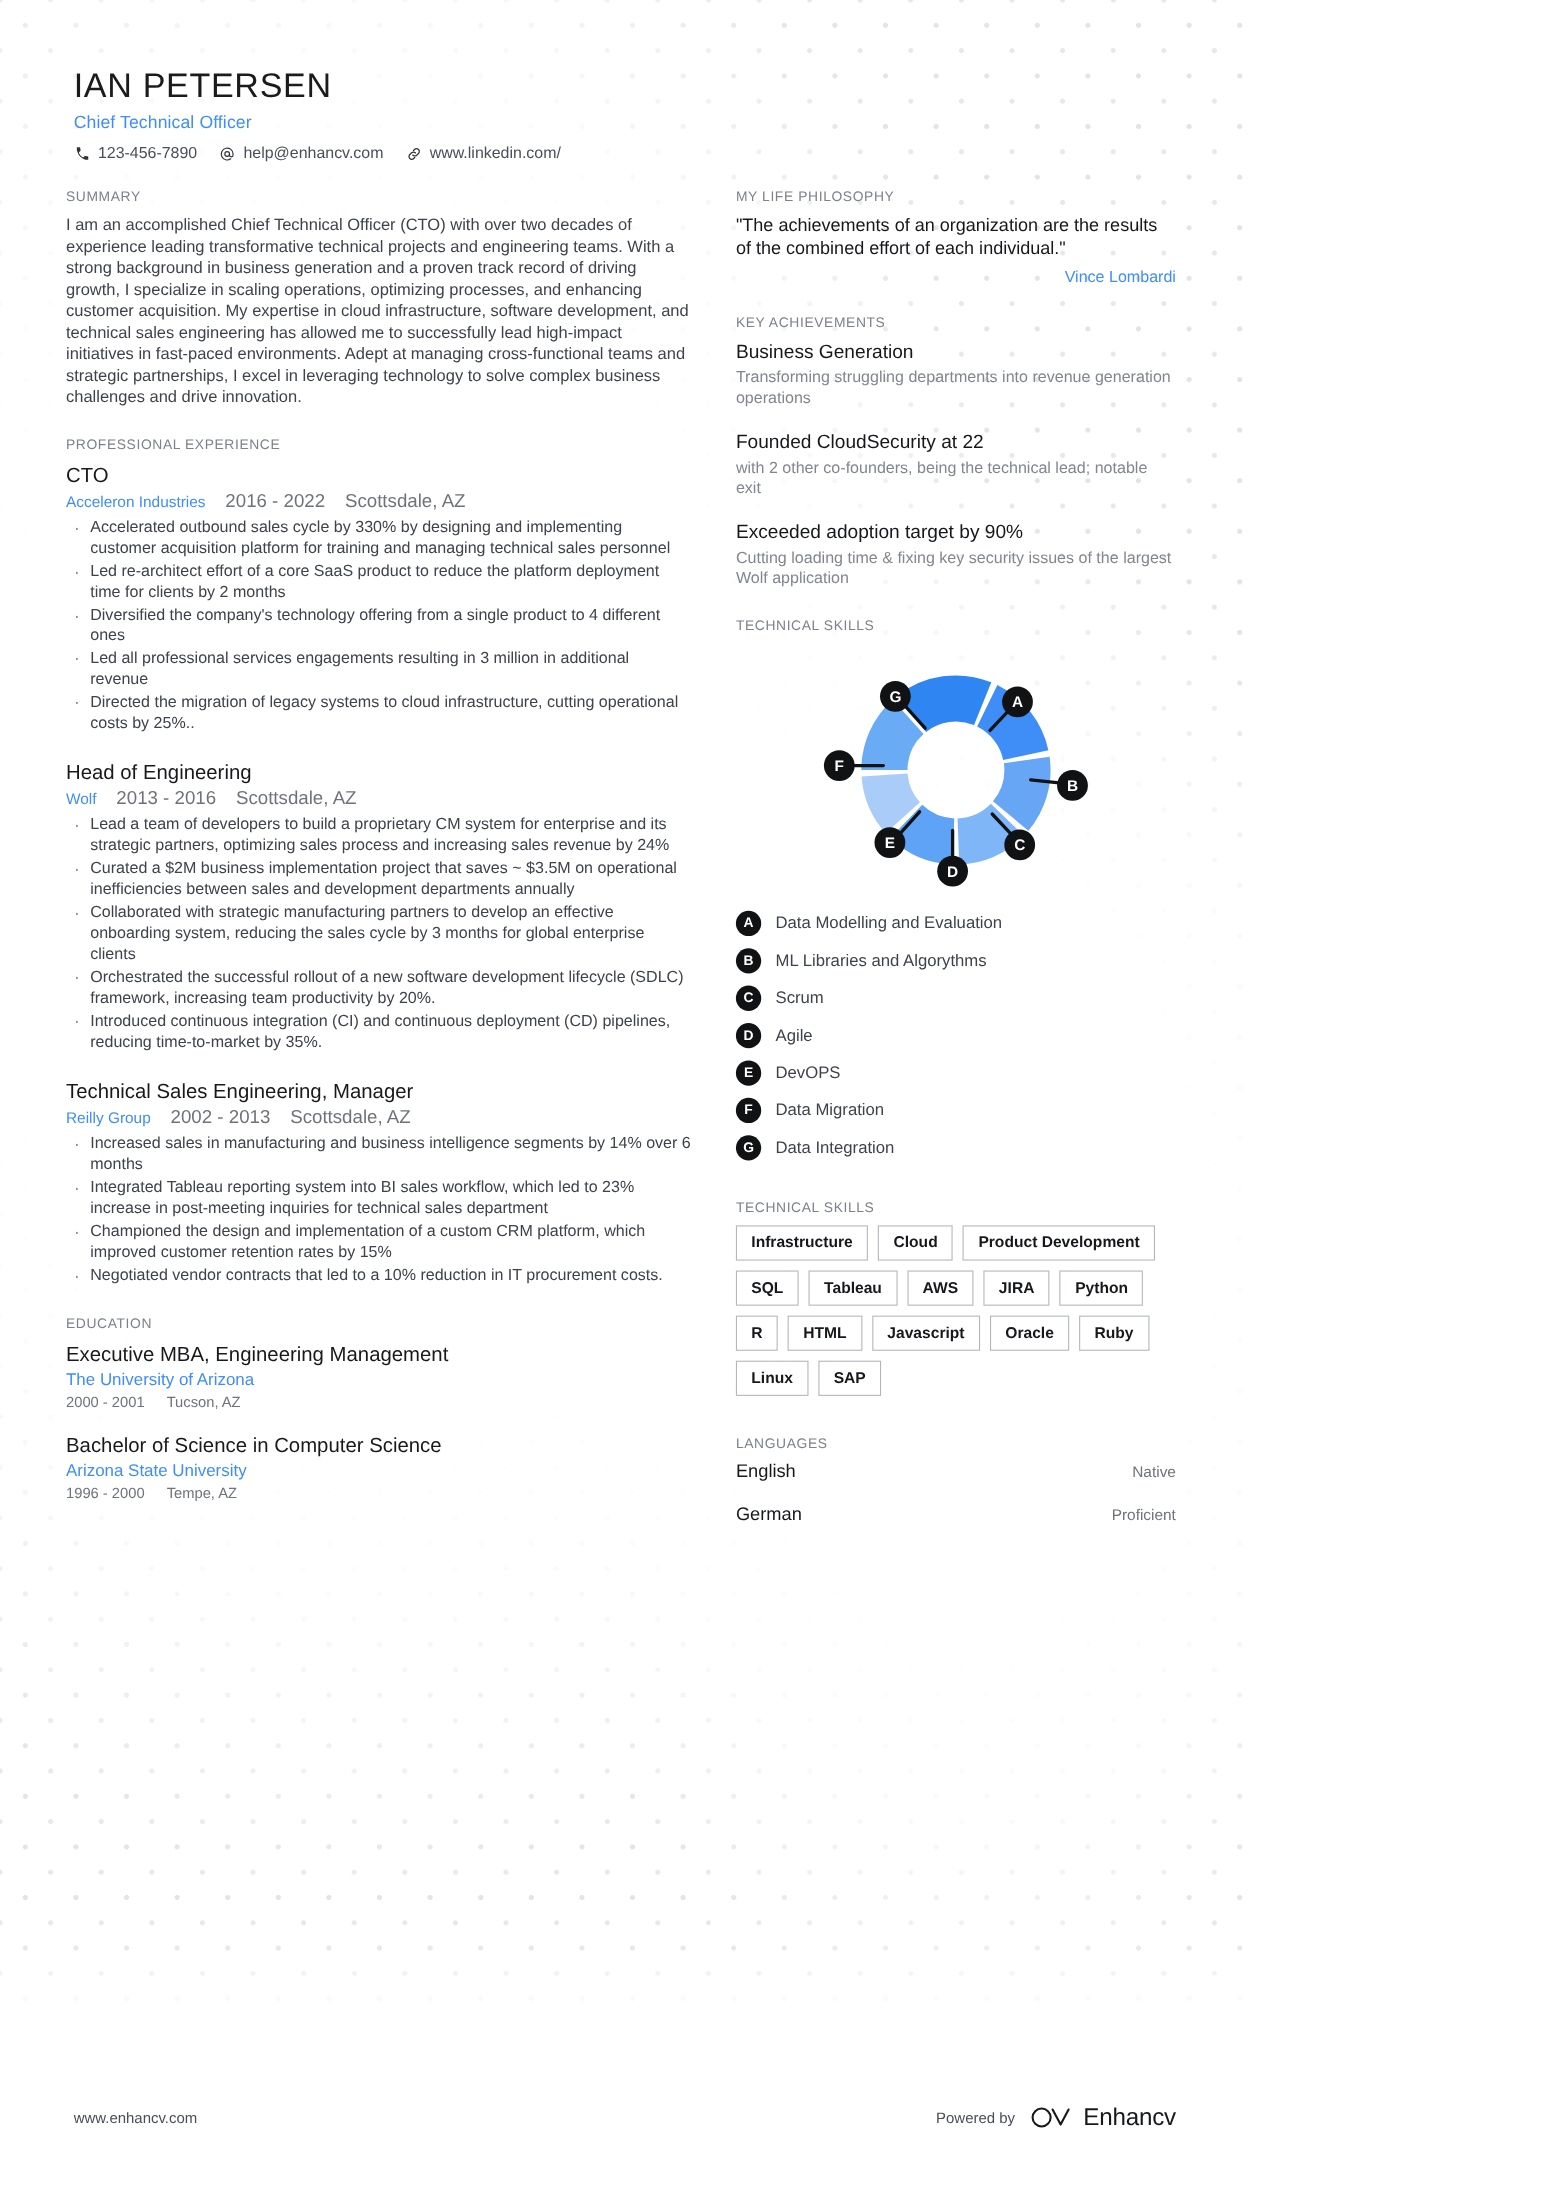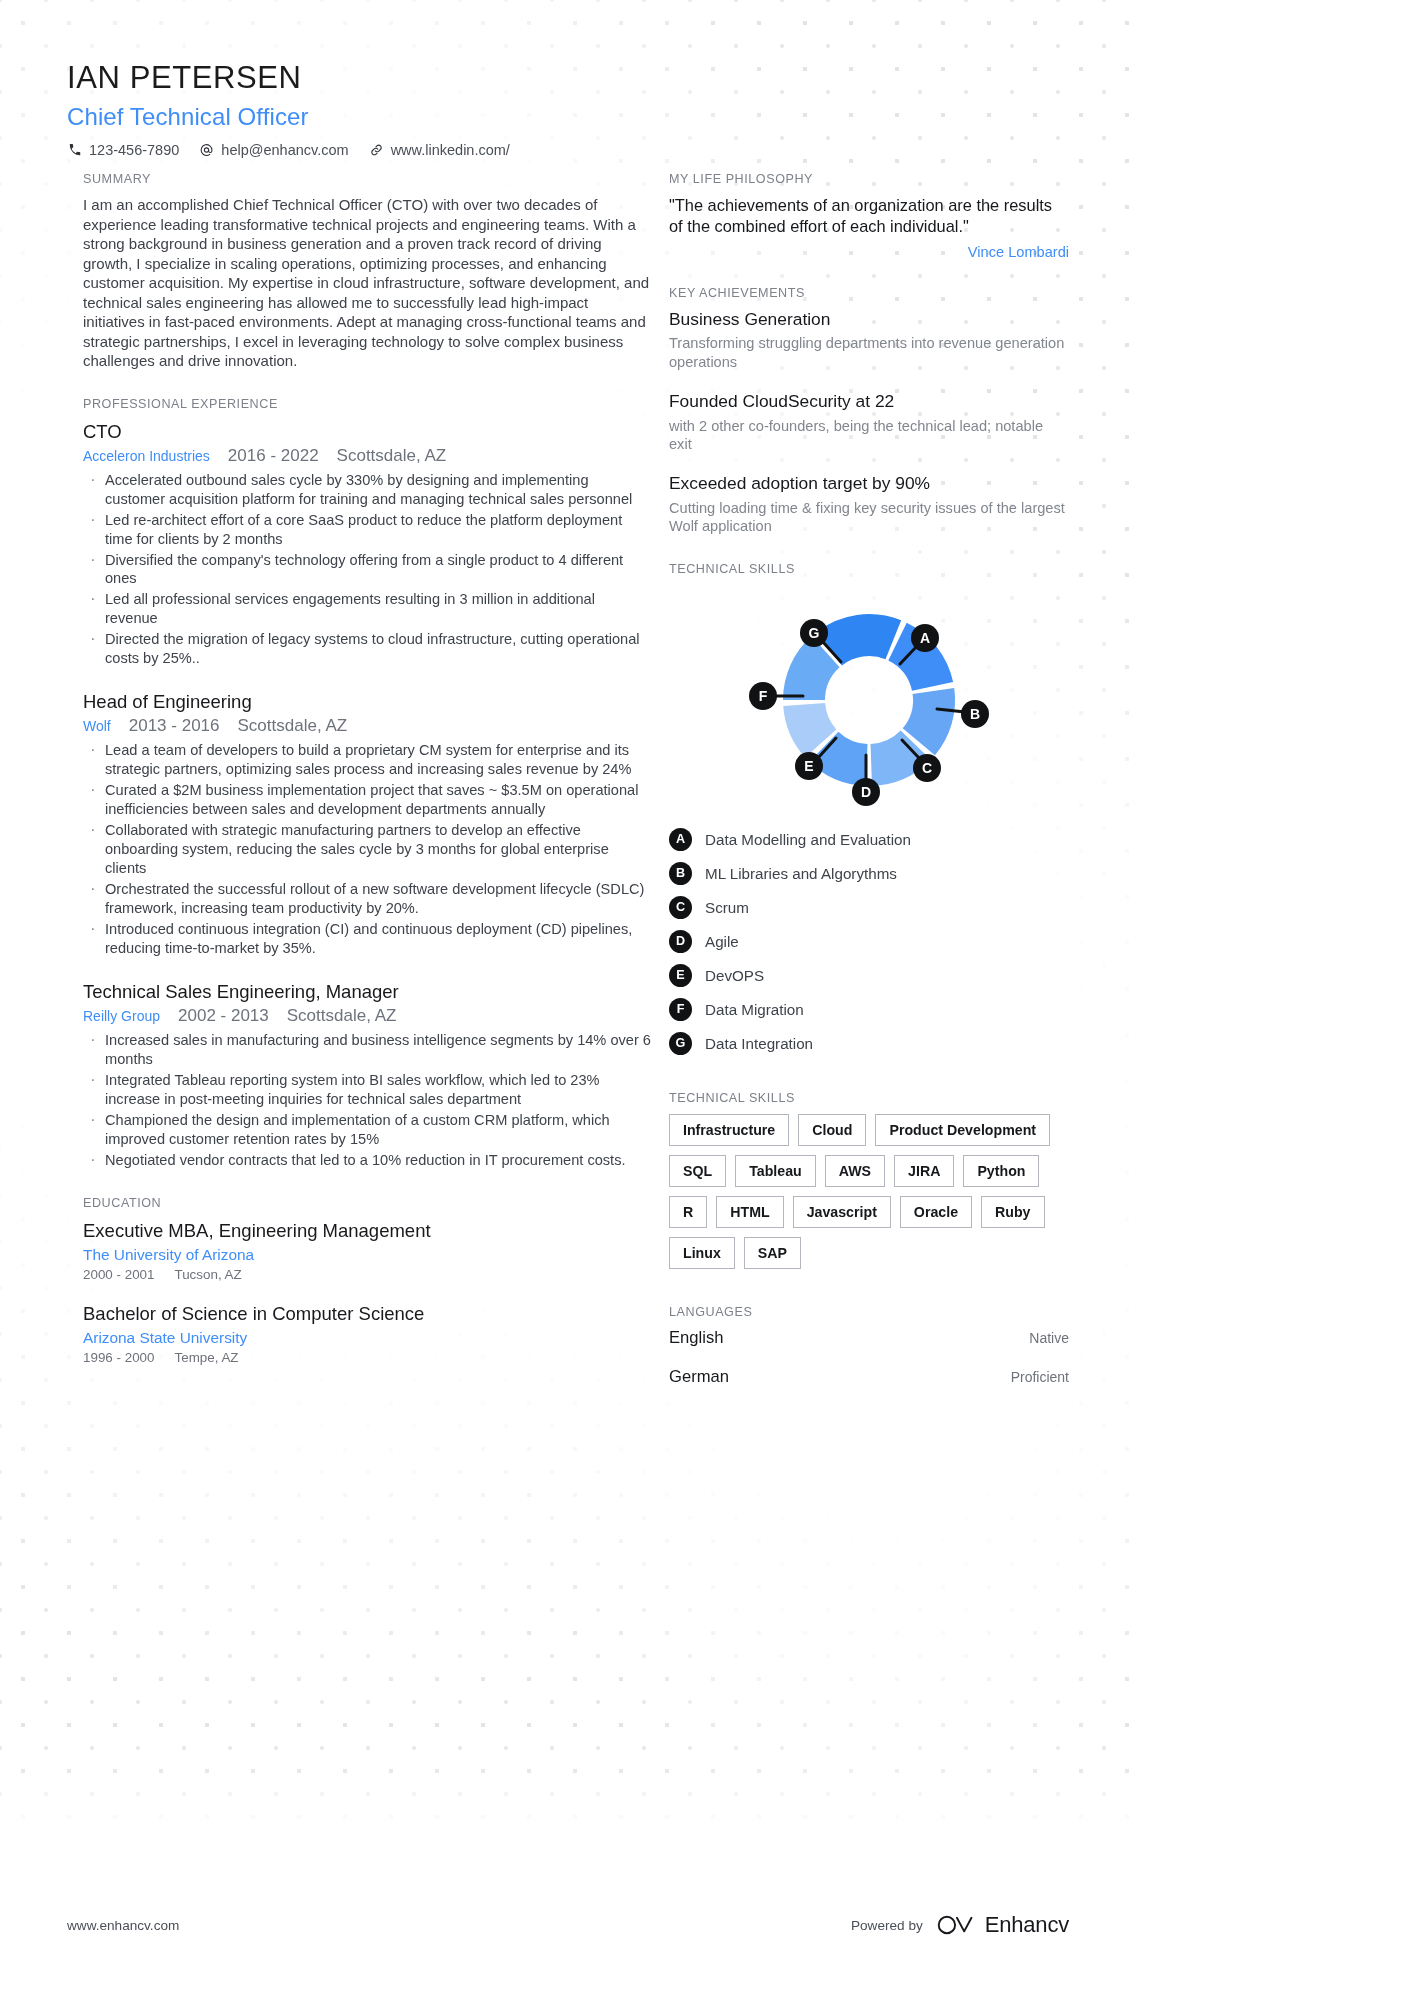--- a/index.html
+++ b/index.html
@@ -45,39 +45,39 @@
   
   .header { position: absolute; left: 67px; top: 60px; width: 600px; }
   .name {
     font-size: 31px;
     font-weight: 400;
     letter-spacing: 0.6px;
     color: #1b1b1b;
     line-height: 1.15;
   }
   .role {
-    font-size: 24px;
+    font-size: 16px;
     color: #3f8ef7;
     margin-top: 7px;
     letter-spacing: 0.1px;
   }
   .contacts {
     margin-top: 11px;
     display: flex;
     align-items: center;
     gap: 20px;
     font-size: 14.5px;
     color: #4a4f57;
   }
   .contact { display: flex; align-items: center; gap: 7px; white-space: nowrap; }
   .contact .ico { display: inline-flex; width: 15px; height: 15px; align-items: center; justify-content: center; color: #2f3338; }
   .contact .ico svg { display: block; }
 
   
-  .col-left  { position: absolute; left: 83px;  top: 172px; width: 568px; }
+  .col-left  { position: absolute; left: 60px;  top: 172px; width: 568px; }
   .col-right { position: absolute; left: 669px; top: 172px; width: 400px; }
 
   .sec-title {
     font-size: 12.6px;
     letter-spacing: 0.55px;
     color: #7c818a;
     text-transform: uppercase;
     margin-bottom: 9px;
   }
   .sec { margin-bottom: 26px; }

